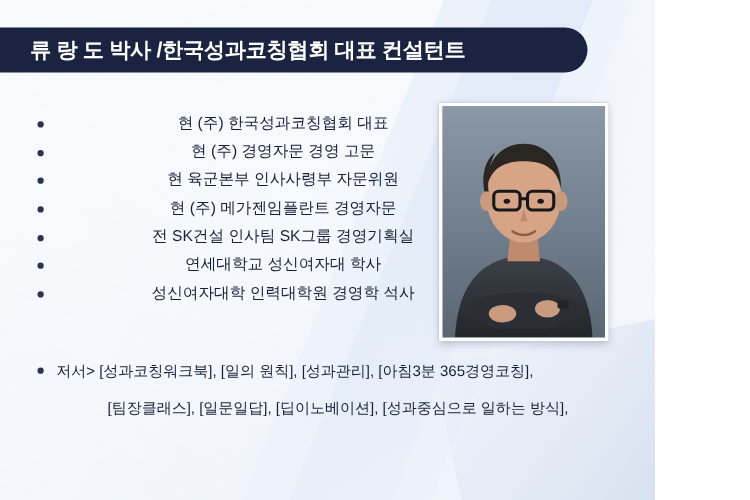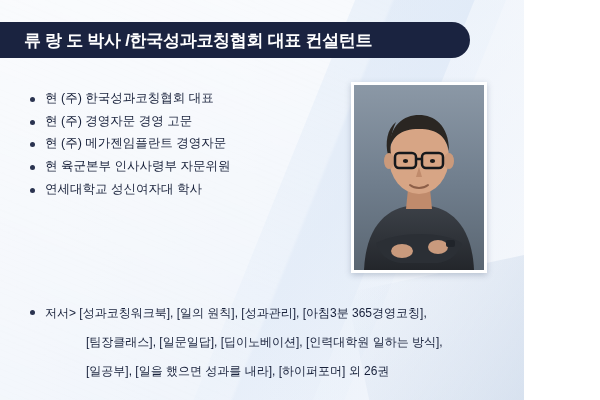--- a/index.html
+++ b/index.html
@@ -117,35 +117,36 @@
     list-style: none;
   }
   .bullets li {
     position: relative;
     padding-left: 17px;
     font-size: 12.5px;
     color: #17203a;
     line-height: 1.0;
     margin-bottom: 10.2px;
     white-space: nowrap;
+    text-align: center;
   }
   .bullets li::before {
     content: "";
     position: absolute;
     left: 2px;
     top: 5px;
     width: 5px;
     height: 5px;
     border-radius: 50%;
     background: #2a3350;
   }
   .books {
     position: absolute;
     left: 28px;
-    top: 305px;
+    top: 289px;
     width: 520px;
     font-size: 12px;
     color: #17203a;
   }
   .books .line-1 {
     position: relative;
     padding-left: 17px;
     white-space: nowrap;
     margin-bottom: 12px;
   }
@@ -223,24 +224,25 @@
       <ellipse cx="78.5" cy="76" rx="2.6" ry="2" fill="#1b1b1b"></ellipse>
 
       <path d="M65 82 L62 92 L68 92 Z" fill="#c08b6c"></path>
       <path d="M56 100 C61 104 69 104 74 100" stroke="#8d5f48" stroke-width="2" fill="none" stroke-linecap="round"></path>
     </svg>
   </div>
 
   <ul class="bullets">
     <li>현 (주) 한국성과코칭협회 대표</li>
     <li>현 (주) 경영자문 경영 고문</li>
+    <li>현 육군본부 인사사령부 자문위원</li>
     <li>현 (주) 메가젠임플란트 경영자문</li>
-    <li>현 육군본부 인사사령부 자문위원</li>
+    <li>전 SK건설 인사팀 SK그룹 경영기획실</li>
     <li>연세대학교 성신여자대 학사</li>
+    <li>성신여자대학 인력대학원 경영학 석사</li>
   </ul>
 
   <div class="books">
     <div class="line-1">저서&gt; [성과코칭워크북], [일의 원칙], [성과관리], [아침3분 365경영코칭],</div>
-    <div class="line-2">[팀장클래스], [일문일답], [딥이노베이션], [인력대학원 일하는 방식],</div>
-    <div class="line-3">[일공부], [일을 했으면 성과를 내라], [하이퍼포머] 외 26권</div>
+    <div class="line-2">[팀장클래스], [일문일답], [딥이노베이션], [성과중심으로 일하는 방식],</div>
   </div>
 
 </div>
 
 </body></html>

